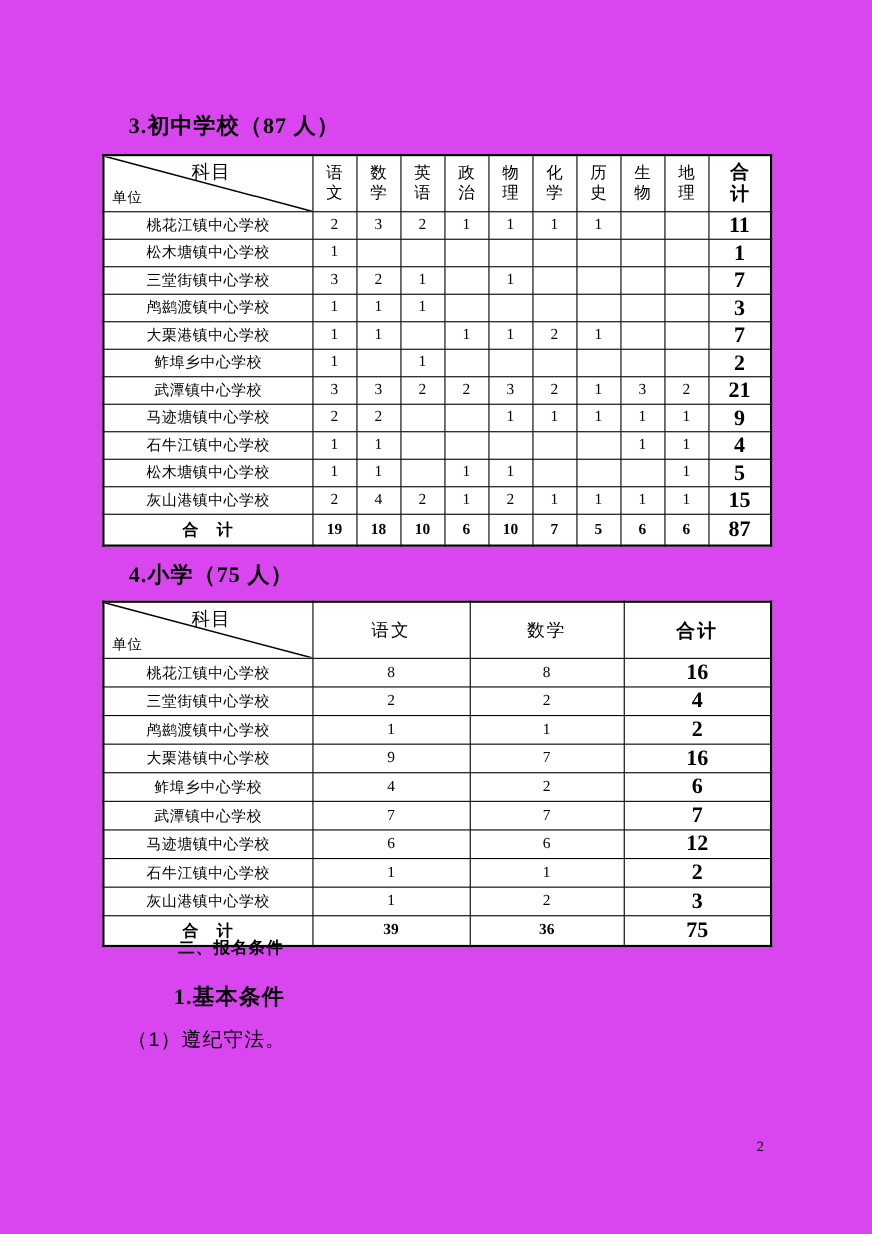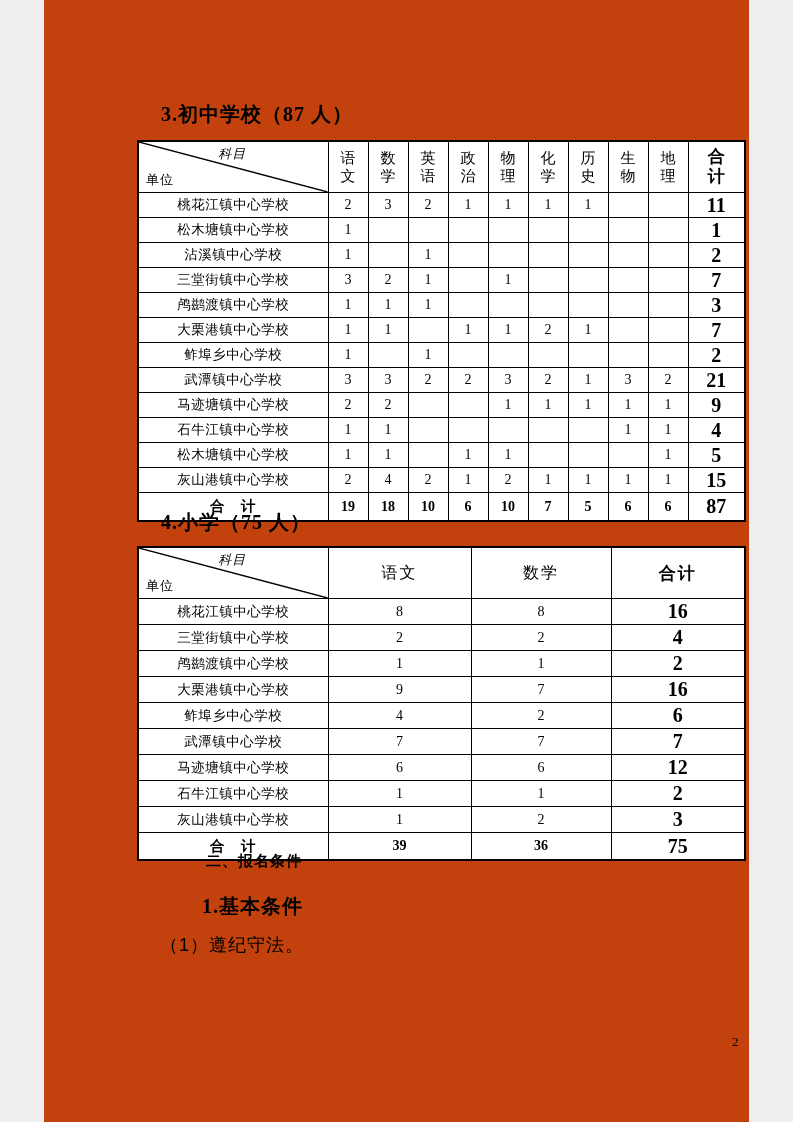--- a/index.html
+++ b/index.html
@@ -1,17 +1,17 @@
 <!DOCTYPE html>
 <html><head>
 <meta charset="utf-8">
 <style>
   html,body {margin:0; padding:0; background:#eee;}
   .page {
-    position:relative; width:705px; height:1122px; background:#c2410c;
+    position:relative; width:793px; height:1122px; background:#d946ef;
     margin:0 auto; overflow:hidden;
     font-family:"Liberation Serif","DejaVu Serif",serif; color:#000;
   }
   .title {
     position:absolute; font-size:20px; font-weight:700; letter-spacing:1px;
     font-family:"Liberation Serif","DejaVu Serif",serif; white-space:nowrap;
   }
   #title3 {left:117px; top:101px;}
   #title4 {left:117px; top:509px;}
   table.grid {
@@ -24,21 +24,21 @@
     border:1px solid #000; padding:0; text-align:center; vertical-align:middle;
     overflow:hidden; font-weight:400;
   }
   #table3 thead th, #table4 thead th {height:50px;}
   #table3 tbody td {height:24px;}
   #table4 tbody td {height:25px;}
   #table3 tr.total-row td {height:27px;}
   #table4 tr.total-row td {height:26px;}
   th.corner {position:relative; padding:0;}
   th.corner svg {position:absolute; left:0; top:0; width:100%; height:100%; display:block;}
-  th.corner .ct {position:absolute; top:3px; left:42%; font-size:13px; letter-spacing:1px;font-style:italic;}
+  th.corner .ct {position:absolute; top:3px; left:42%; font-size:17px; letter-spacing:1px;}
   th.corner .cb {position:absolute; bottom:3px; left:7px; font-size:13px; letter-spacing:1px;}
   th.subj span.stack {
     display:inline-block; width:1.12em; word-break:break-all;
     line-height:1.2; font-size:15px; text-align:center;
   }
   th.totv span.stack {font-size:17px; font-weight:700; line-height:1.15;}
   th.hh {font-size:16px; letter-spacing:2px;}
   th.htot {font-size:17px; font-weight:700; letter-spacing:2px;}
   td.name {font-size:13.5px; letter-spacing:0.5px;}
   td.num  {font-size:14px; font-family:"Liberation Serif","DejaVu Serif",serif;}
@@ -128,33 +128,20 @@
           <td class="num"></td>
           <td class="num"></td>
           <td class="num"></td>
           <td class="num"></td>
           <td class="num"></td>
           <td class="num"></td>
           <td class="num"></td>
           <td class="num rowtot">1</td>
         </tr>
         <tr>
-          <td class="name">沾溪镇中心学校</td>
-          <td class="num">1</td>
-          <td class="num"></td>
-          <td class="num">1</td>
-          <td class="num"></td>
-          <td class="num"></td>
-          <td class="num"></td>
-          <td class="num"></td>
-          <td class="num"></td>
-          <td class="num"></td>
-          <td class="num rowtot">2</td>
-        </tr>
-        <tr>
           <td class="name">三堂街镇中心学校</td>
           <td class="num">3</td>
           <td class="num">2</td>
           <td class="num">1</td>
           <td class="num"></td>
           <td class="num">1</td>
           <td class="num"></td>
           <td class="num"></td>
           <td class="num"></td>
           <td class="num"></td>

